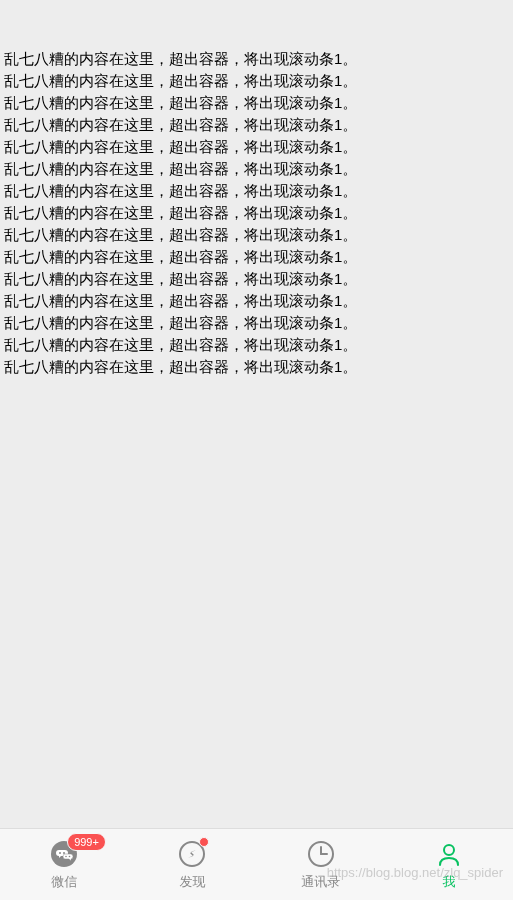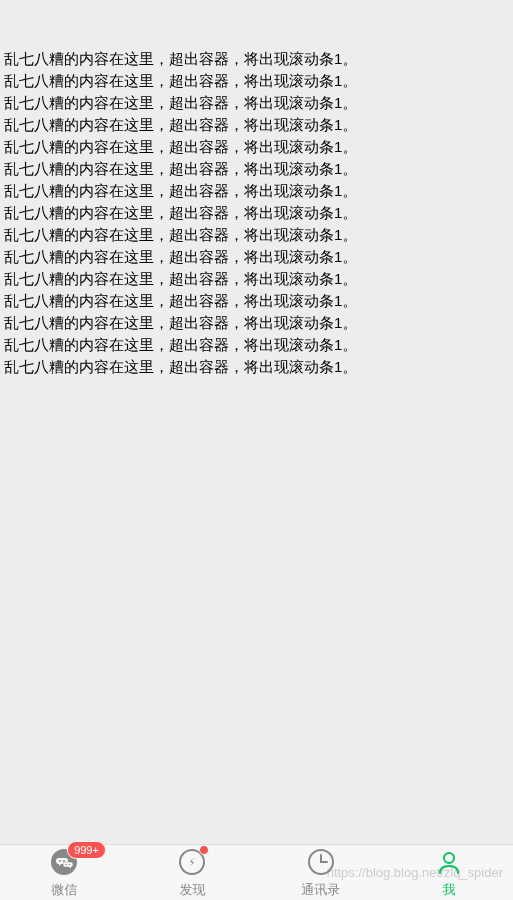--- a/index.html
+++ b/index.html
@@ -23,21 +23,21 @@
       padding: 4px 4px;
       margin-top: 44px;
     }
     .content-line {
       font-size: 15px;
       line-height: 22px;
       color: #000;
       white-space: nowrap;
     }
     .tabbar {
-      height: 56px;
+      height: 72px;
       background: #f7f7f7;
       border-top: 1px solid #ddd;
       display: flex;
       flex-direction: row;
     }
     .tab-item {
       flex: 1;
       display: flex;
       flex-direction: column;
       align-items: center;

